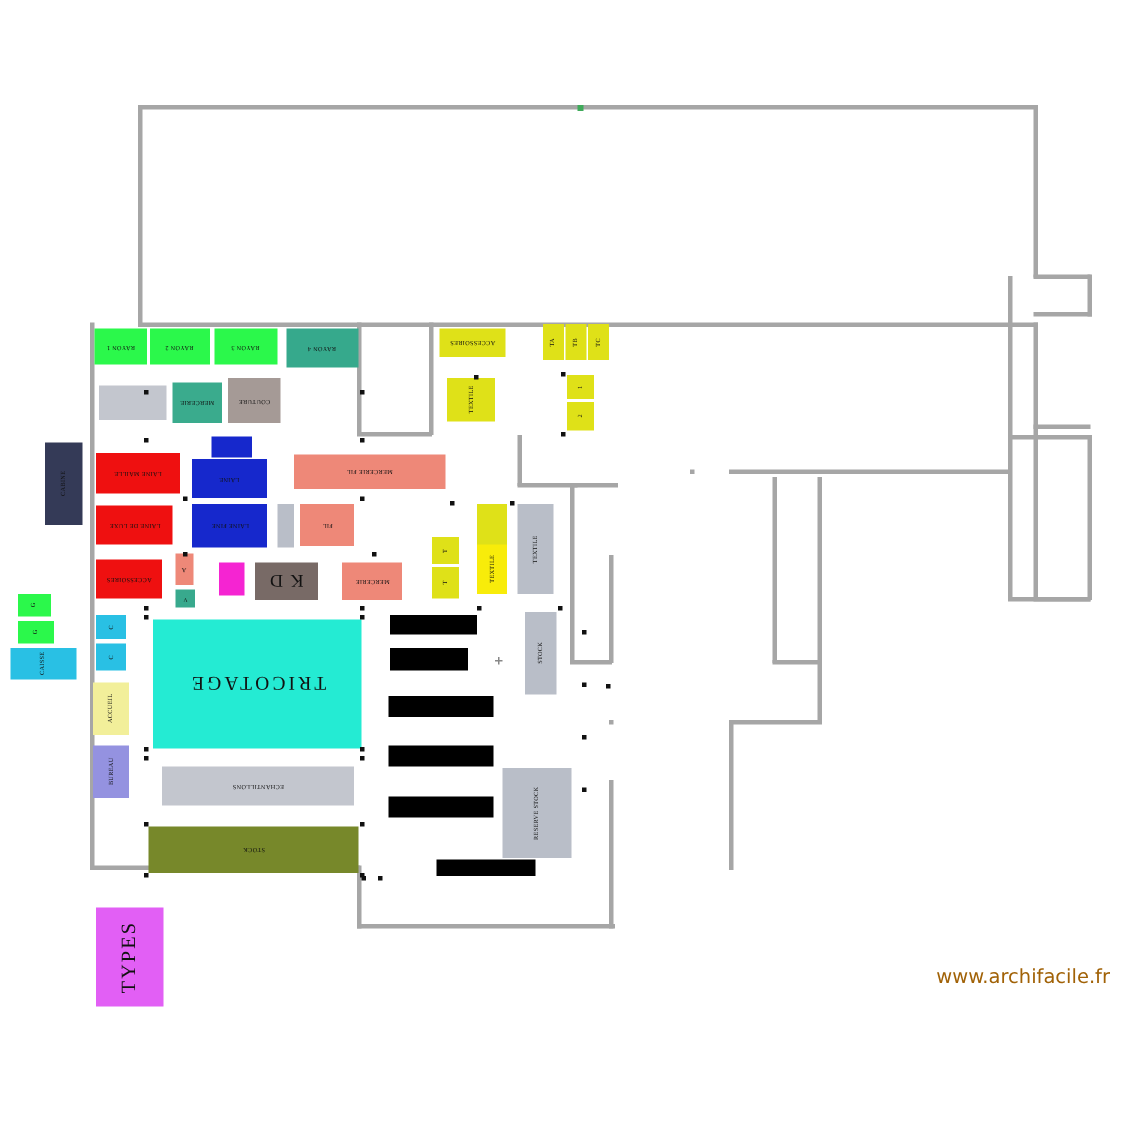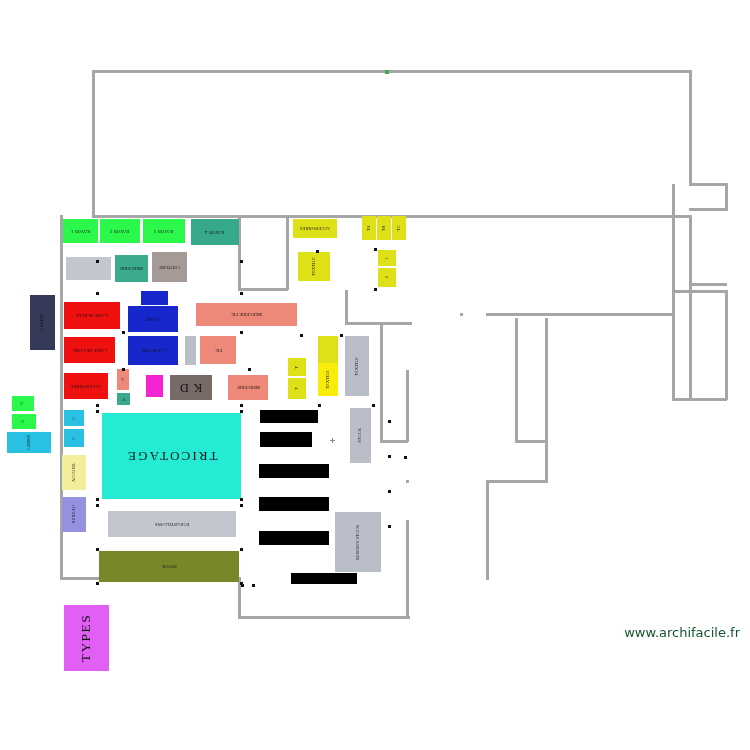--- a/index.html
+++ b/index.html
@@ -26,22 +26,22 @@
   .types .lbl{font-size:13.5px;letter-spacing:1.4px;}
 
   
   .node{position:absolute;width:3px;height:3px;background:#111;}
   .gnode{position:absolute;width:4px;height:4px;background:#3faa5a;}
   .cross{position:absolute;width:5px;height:5px;}
   .cross:before,.cross:after{content:"";position:absolute;background:#888;}
   .cross:before{left:2px;top:0;width:1px;height:5px;}
   .cross:after{top:2px;left:0;height:1px;width:5px;}
 
-  #watermark{position:absolute;right:10px;top:625px;
-       font-family:"DejaVu Sans",sans-serif;font-size:13px;color:#14532d;}
+  #watermark{position:absolute;right:10px;top:644px;
+       font-family:"DejaVu Sans",sans-serif;font-size:13px;color:#a16207;}
 </style>
 </head>
 <body>
 
 <div id="plan">
 
   <div id="walls-layer">
       <div class="wall" style="left: 92px; top: 70px; width: 600px; height: 3px; background: rgb(166, 166, 166);"></div>
       <div class="wall" style="left: 92px; top: 70px; width: 3px; height: 148px; background: rgb(166, 166, 166);"></div>
       <div class="wall" style="left: 689px; top: 70px; width: 3px; height: 115px; background: rgb(166, 166, 166);"></div>

